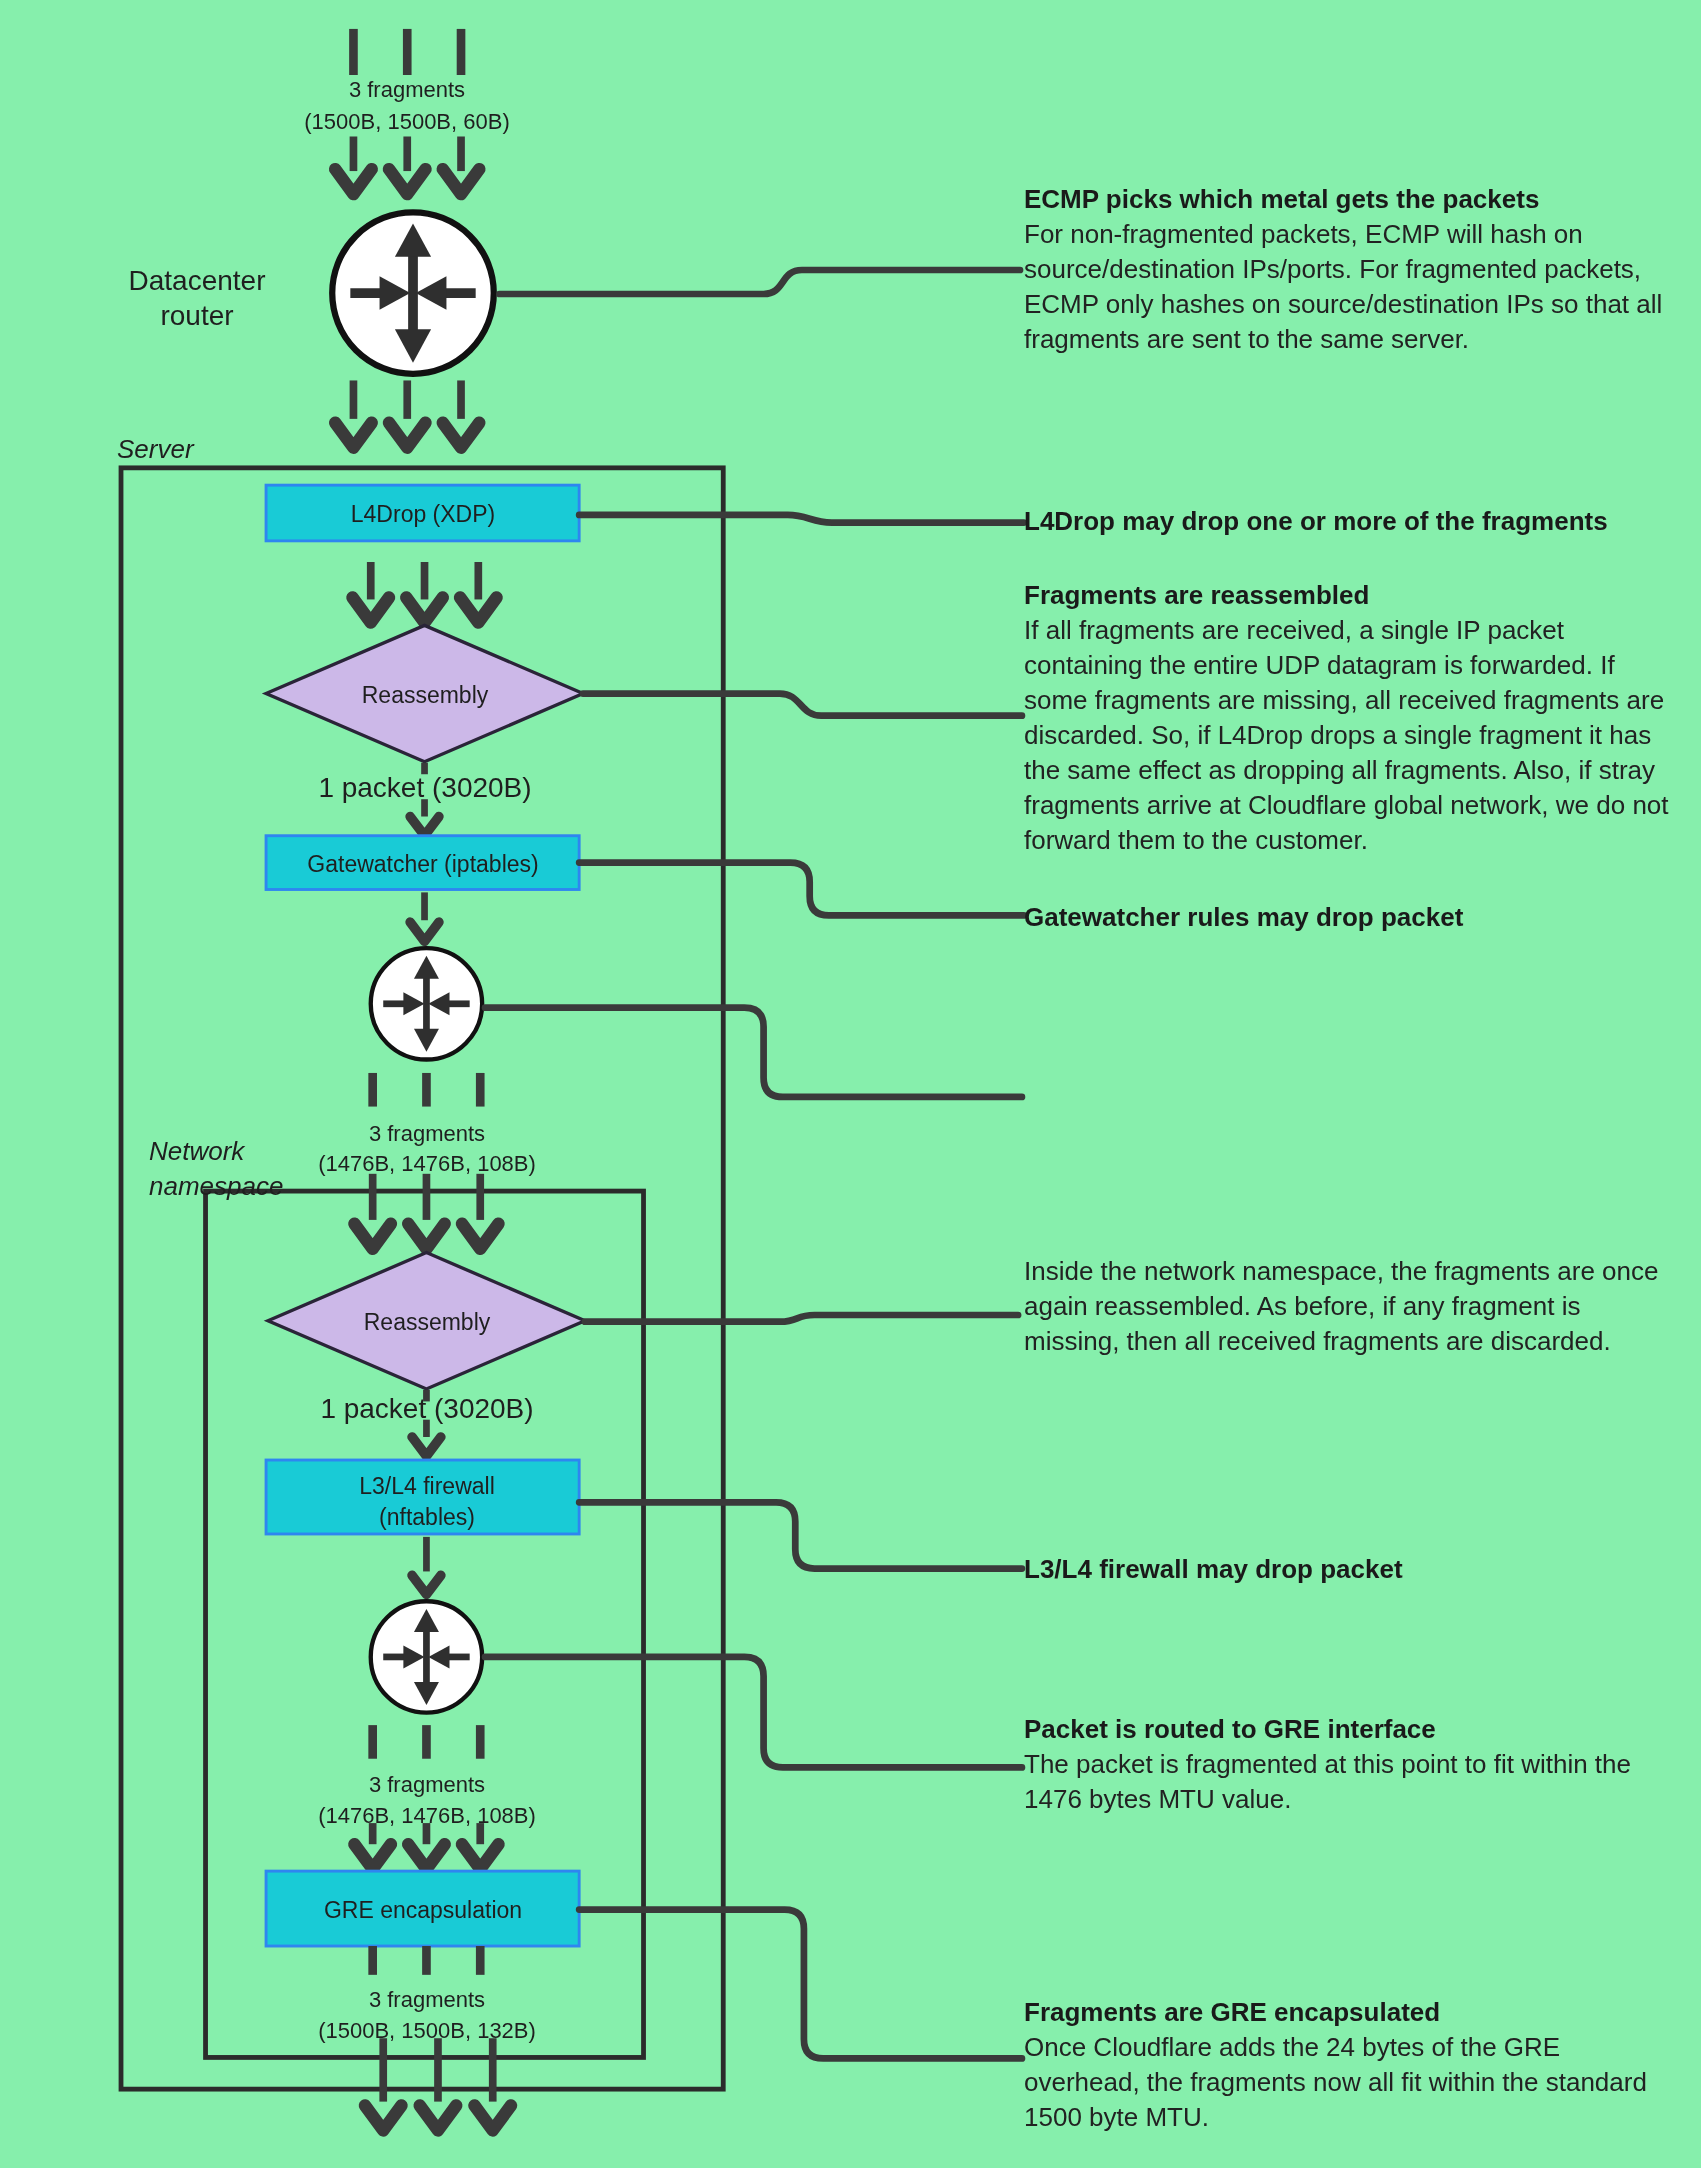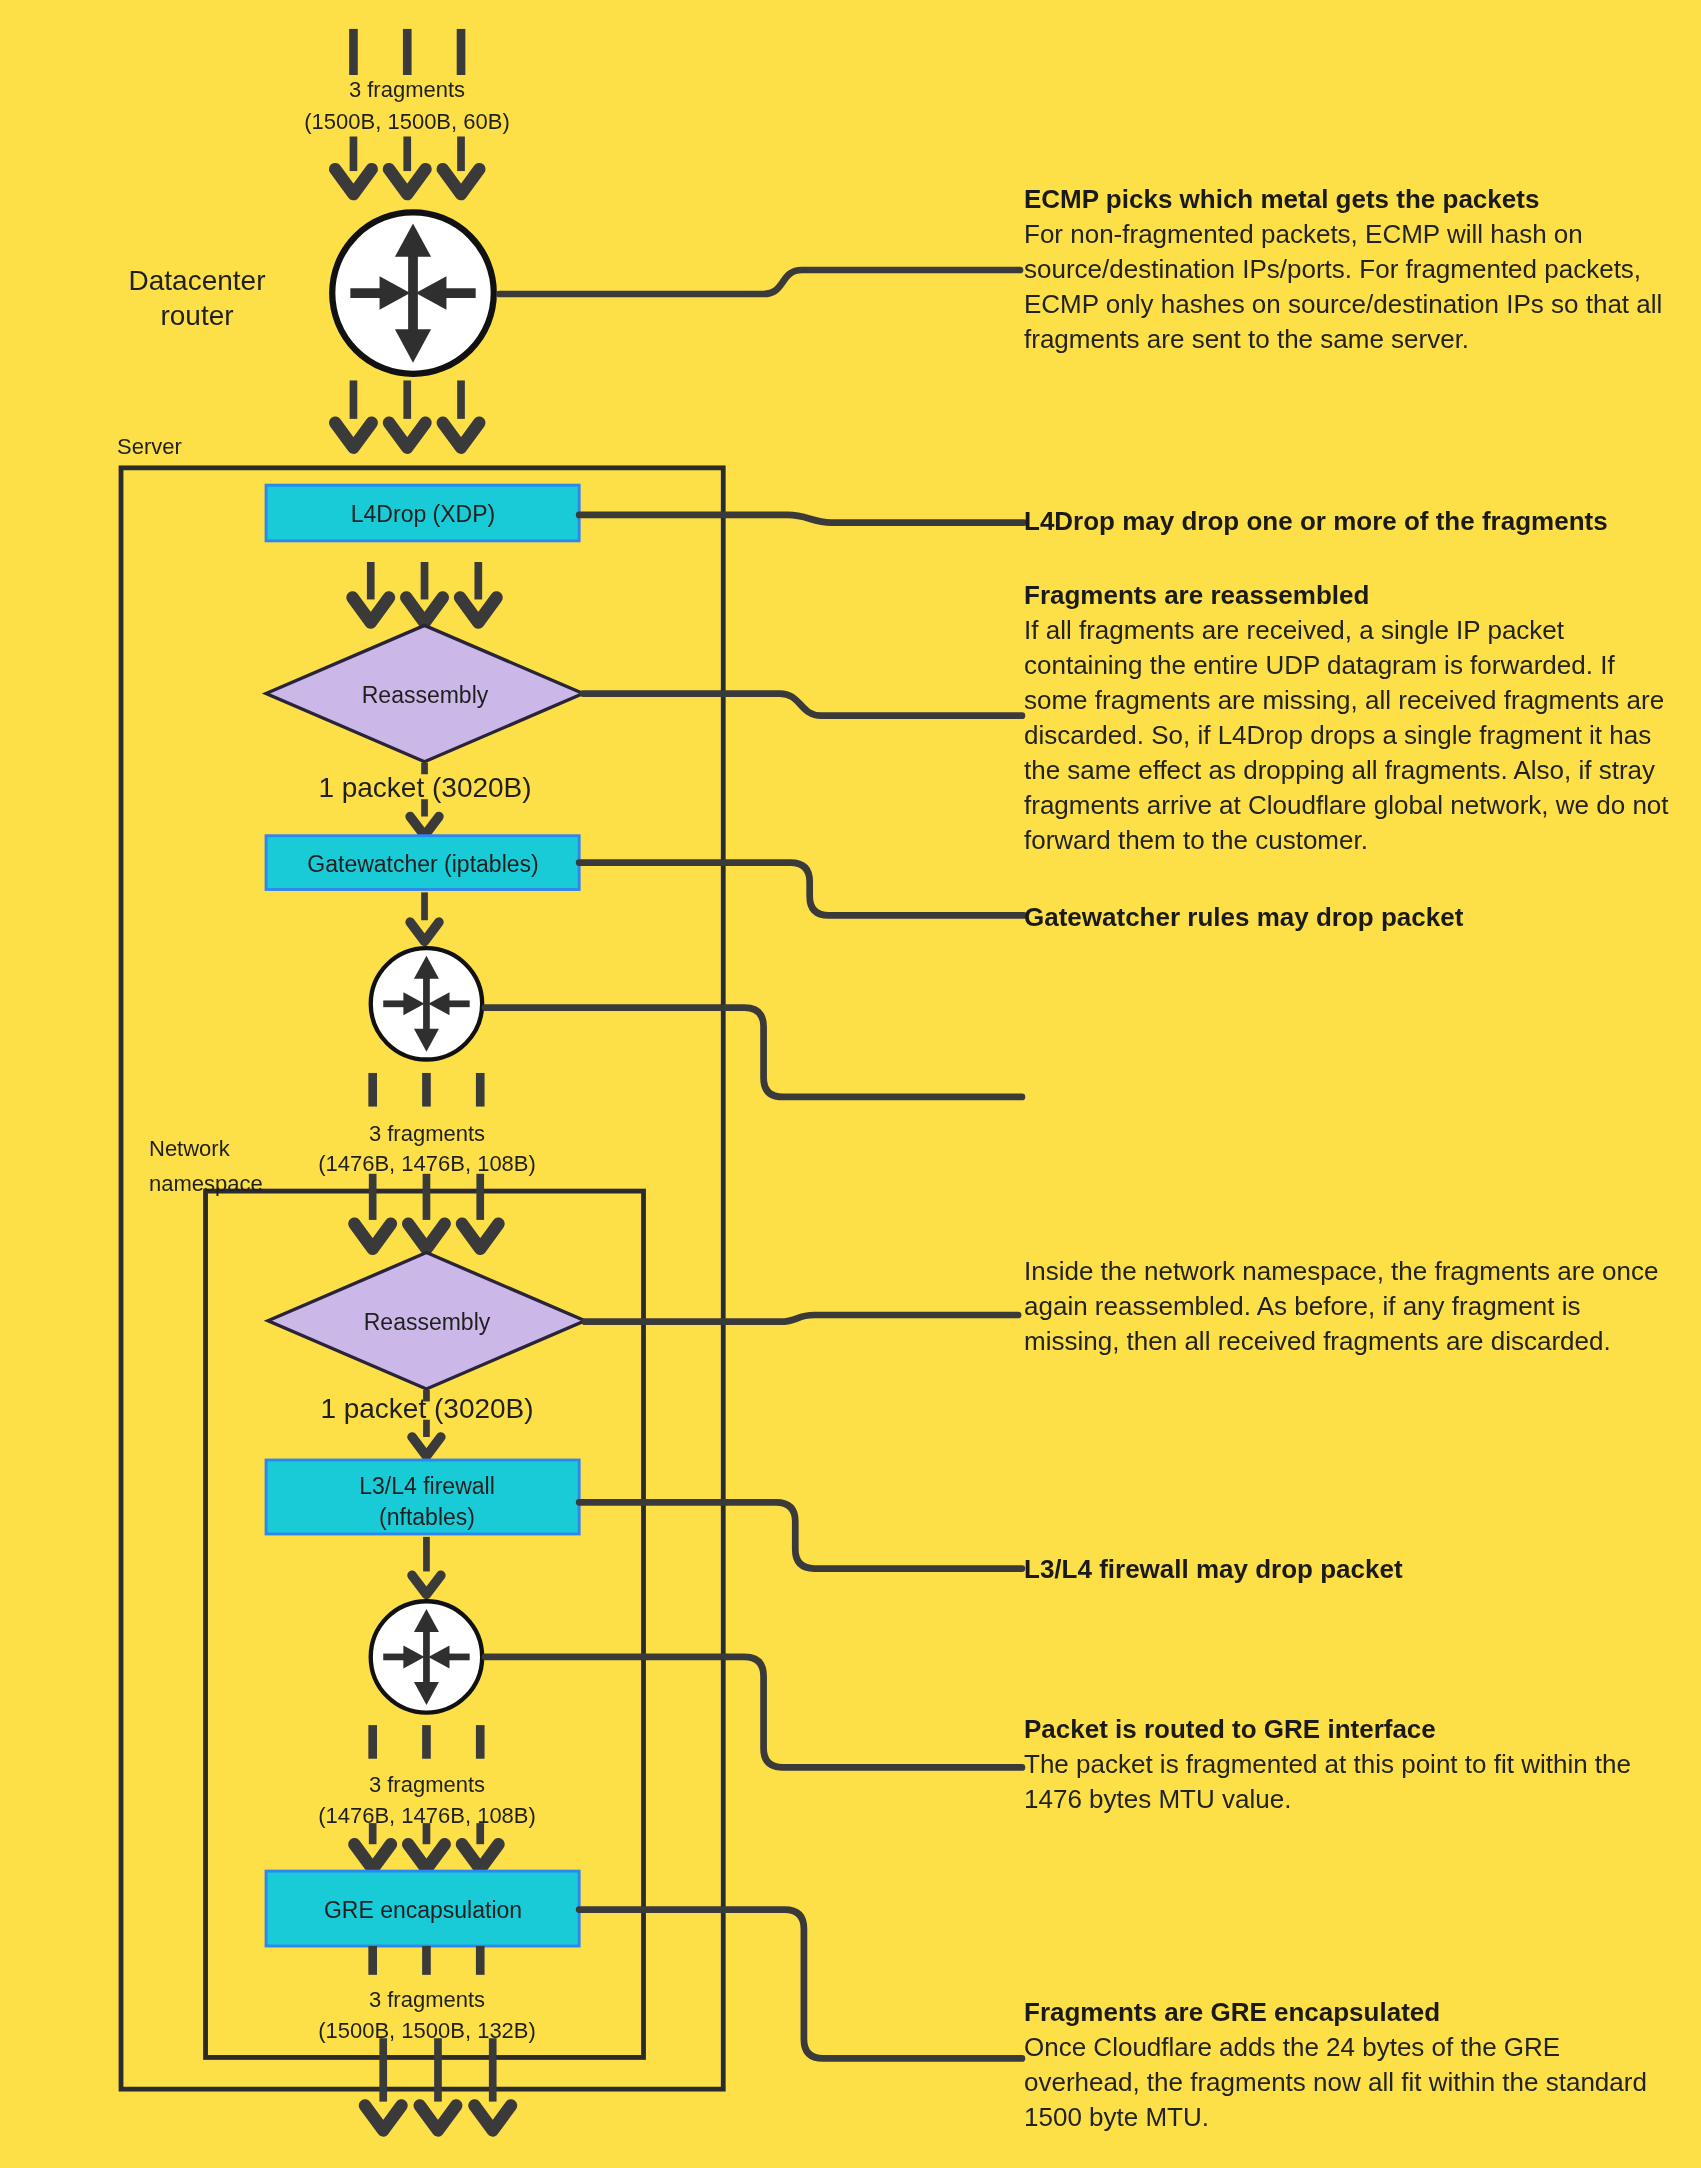--- a/index.html
+++ b/index.html
@@ -1,36 +1,36 @@
 <!DOCTYPE html>
 <html><head>
 <meta charset="utf-8">
 <style>
   html,body{margin:0;padding:0;background:#ffffff;}
-  .canvas{position:relative;width:1701px;height:2168px;background:#fde047;
+  .canvas{position:relative;width:1701px;height:2168px;background:#86efac;
           font-family:"Liberation Sans", sans-serif;color:#1f1f1f;overflow:hidden;}
   svg.layer{position:absolute;left:0;top:0;}
   
   .frame{fill:none;stroke:#2b2b2b;stroke-width:5;}
   .box-cyan{fill:#19cbd6;stroke:#2e86f0;stroke-width:3;}
   .diamond{fill:#ccb8e8;stroke:#2a2438;stroke-width:3.5;}
   .wire{fill:none;stroke:#3a3a3a;stroke-width:7;stroke-linecap:round;}
   .stem{stroke:#3a3a3a;stroke-width:8;}
   .stem-thin{stroke:#3a3a3a;stroke-width:7;}
   .tick{stroke:#3a3a3a;stroke-width:9;}
   .chev{fill:none;stroke:#3a3a3a;stroke-width:13;stroke-linecap:round;stroke-linejoin:round;}
   .chev-sm{fill:none;stroke:#3a3a3a;stroke-width:10;stroke-linecap:round;stroke-linejoin:round;}
   .ric{stroke:#2f2f2f;stroke-width:7;}
   .rich{fill:#2f2f2f;stroke:none;}
   
   .lbl{position:absolute;transform:translate(-50%,-50%);white-space:nowrap;text-align:center;}
   .t23{font-size:22px;}
   .t24{font-size:23px;}
   .t29{font-size:28px;}
-  .lbl-left{position:absolute;font-size:22px;white-space:nowrap;}
+  .lbl-left{position:absolute;font-size:26px;white-space:nowrap;font-style:italic;}
   .ann{position:absolute;left:1024px;width:658px;font-size:26px;line-height:35px;}
   .ann .hd{font-weight:bold;color:#1a1a1a;}
   .ann .bd{color:#222;}
 </style>
 </head>
 <body>
 
 <div class="canvas">
 
   <svg class="layer" width="1701" height="2168" viewBox="0 0 1771 2257">

